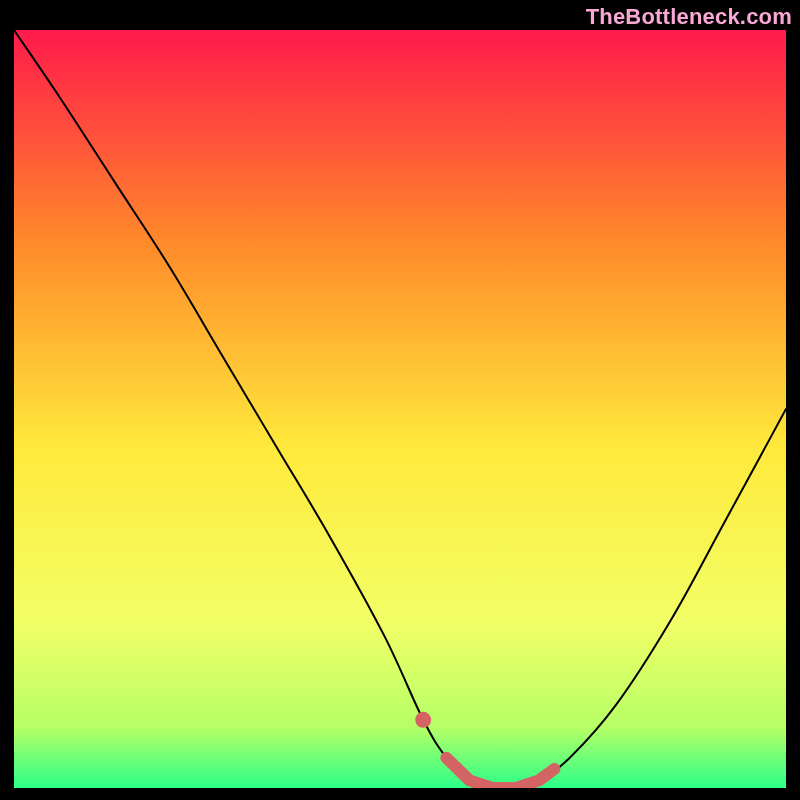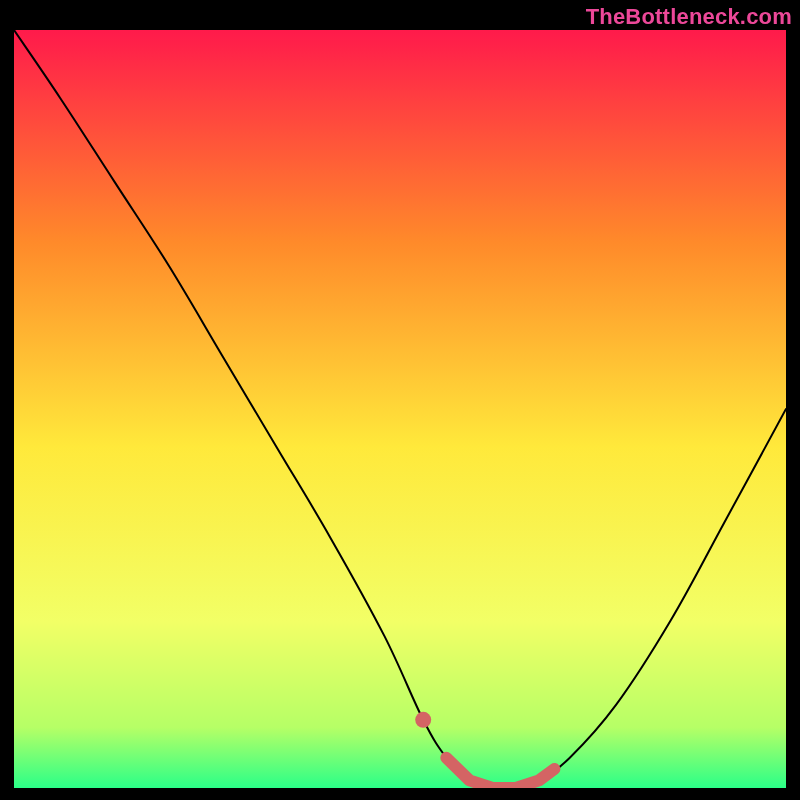--- a/index.html
+++ b/index.html
@@ -16,21 +16,21 @@
     width: 800px;
     height: 800px;
     background: #000;
   }
   .watermark {
     position: absolute;
     top: 4px;
     right: 8px;
     font-size: 22px;
     font-weight: 600;
-    color: #ec4899;
+    color: #f9a8d4;
     letter-spacing: 0.2px;
     z-index: 20;
     user-select: none;
   }
   .plot {
     position: absolute;
     left: 14px;
     top: 30px;
     width: 772px;
     height: 758px;

